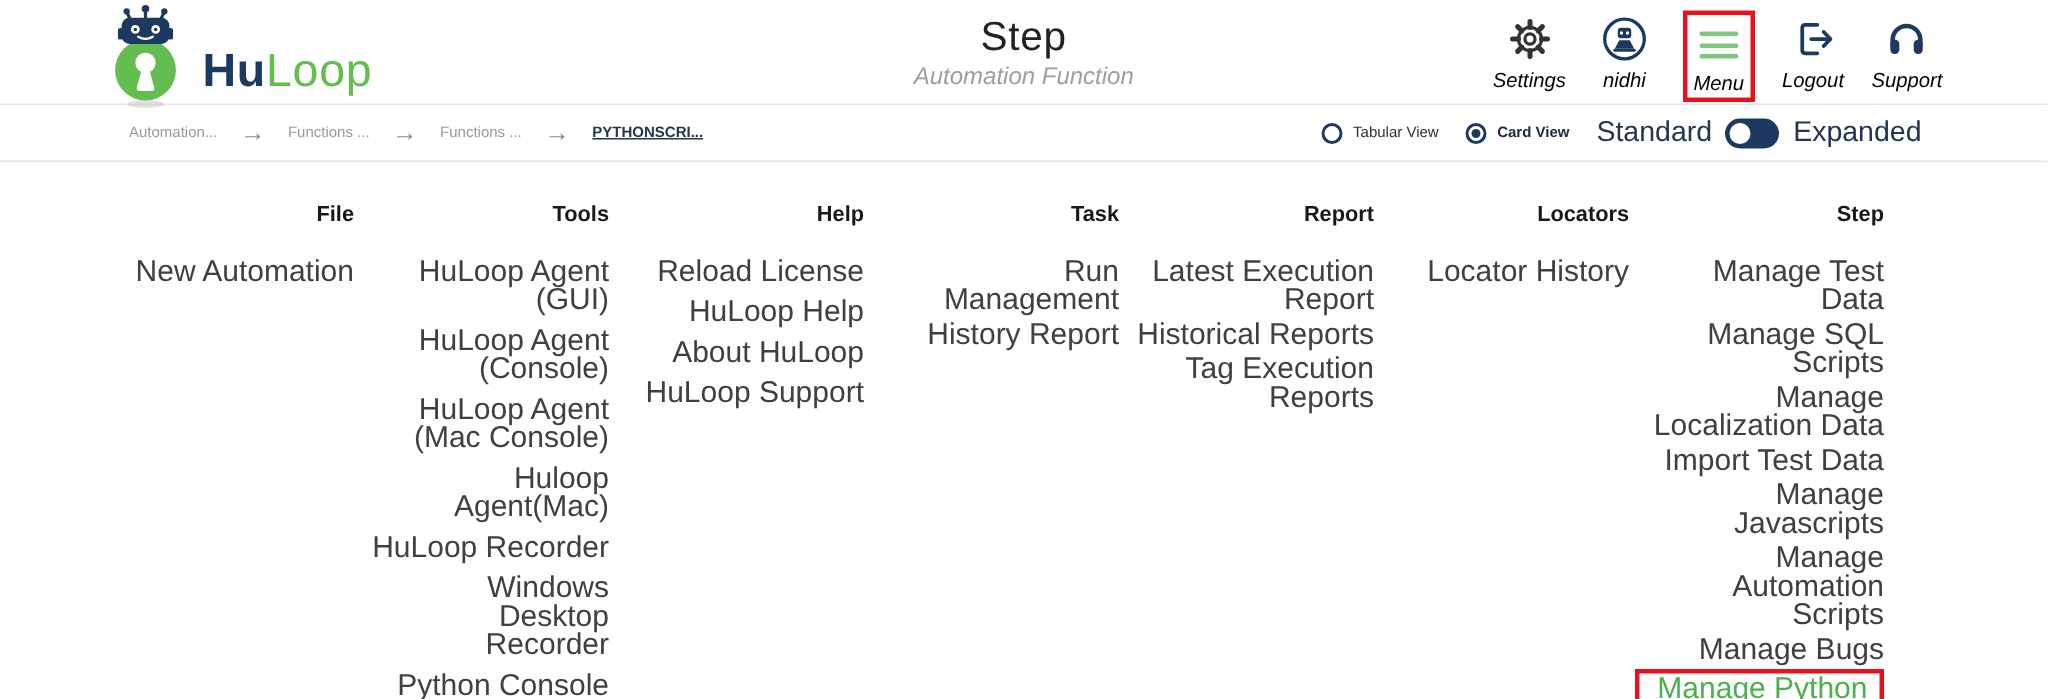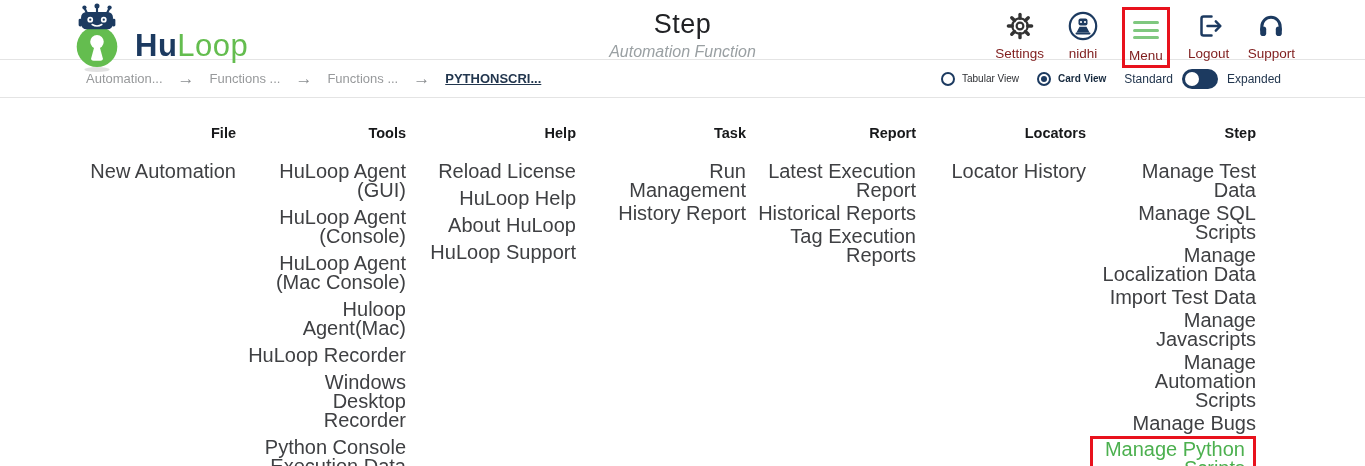--- a/index.html
+++ b/index.html
@@ -1,53 +1,53 @@
 <!DOCTYPE html>
 <html><head>
 <meta charset="utf-8">
 <style>
   * { box-sizing: border-box; margin: 0; padding: 0; }
   html, body { width: 1365px; height: 466px; background: #ffffff;
     font-family: "Liberation Sans", sans-serif; overflow: hidden; }
 
   
-  .header { position: relative; height: 60px; background: #fff;
+  .header { position: relative; height: 70px; background: #fff;
     border-bottom: 1px solid #e4e4e4; }
   .logo { position: absolute; left: 68px; top: 3px; display: flex; align-items: center; }
   .brand { font-size: 31px; margin-left: 9px; letter-spacing: 0.5px; margin-top: 12px; }
   .brand .hu { color: #1c3a60; font-weight: bold; }
   .brand .loop { color: #64bd4f; font-weight: 400; }
   .title-block { position: absolute; left: 0; right: 0; top: 9px; text-align: center; pointer-events: none; }
   .page-title { font-size: 27px; font-weight: 500; color: #212225; letter-spacing: 0.5px; }
   .page-subtitle { font-size: 16px; font-style: italic; color: #9aa0a3; margin-top: 3px; }
   .actions { position: absolute; right: 70px; top: 9px; display: flex; align-items: flex-start; gap: 17px; }
   .action { display: flex; flex-direction: column; align-items: center; cursor: pointer; min-width: 44px; }
   .action .ic { height: 34px; display: flex; align-items: center; justify-content: center; }
-  .action .lbl { font-size: 13.5px; color: #7f1d1d; margin-top: 3px; white-space: nowrap; }
+  .action .lbl { font-size: 13.5px; color: #000000; margin-top: 3px; white-space: nowrap; font-style: italic; }
   .action.red-frame { border: 3px solid #e8121d; padding: 1px 4px 2px; margin-top: -2px; }
   .ham { display: flex; flex-direction: column; gap: 4.5px; padding-top: 4px; }
   .ham span { display: block; width: 26px; height: 3px; border-radius: 1.5px; background: #7fc87f; }
 
   
   .crumb-bar { height: 38px; border-bottom: 1px solid #e4e4e4; display: flex;
     align-items: center; justify-content: space-between; padding: 0 84px 0 86px; background: #fff; }
   .crumbs { display: flex; align-items: center; gap: 15px; }
-  .crumb { font-size: 13px; color: #97999b; cursor: pointer; }
+  .crumb { font-size: 10px; color: #97999b; cursor: pointer; }
   .crumb-arrow { font-size: 17px; color: #8a8d90; }
   .crumb.current { color: #22364e; font-weight: 600; text-decoration: underline; }
   .view-controls { display: flex; align-items: center; gap: 18px; }
   .radio-opt { display: flex; align-items: center; gap: 7px; cursor: pointer; }
   .radio-dot { width: 14px; height: 14px; border: 2px solid #1c3a60; border-radius: 50%;
     position: relative; background: #fff; flex: 0 0 auto; }
   .radio-dot.checked::after { content: ""; position: absolute; inset: 2px;
     background: #1c3a60; border-radius: 50%; }
   .radio-opt .rlbl { font-size: 10px; color: #2d2f33; }
   .radio-opt.selected .rlbl { font-weight: bold; color: #16293e; }
   .toggle-group { display: flex; align-items: center; gap: 9px; }
-  .toggle-lbl { font-size: 12px; color: #22364e; text-align: right; }
+  .toggle-lbl { font-size: 19px; color: #22364e; text-align: right; }
   .toggle { width: 36px; height: 20px; background: #1c3a60; border-radius: 10px;
     position: relative; cursor: pointer; }
   .toggle::after { content: ""; position: absolute; left: 3px; top: 3px; width: 14px;
     height: 14px; border-radius: 50%; background: #fff; }
 
   
   .menu-panel { display: flex; padding: 27px 0 0 78px; background: #fff; text-align: right; }
   .col { width: 158px; margin-right: 12px; }
   .col-title { font-size: 14.5px; font-weight: bold; color: #17181a; margin-bottom: 21px; }
   .menu-item { font-size: 20px; line-height: 19px; color: #3f4043; cursor: pointer; }

